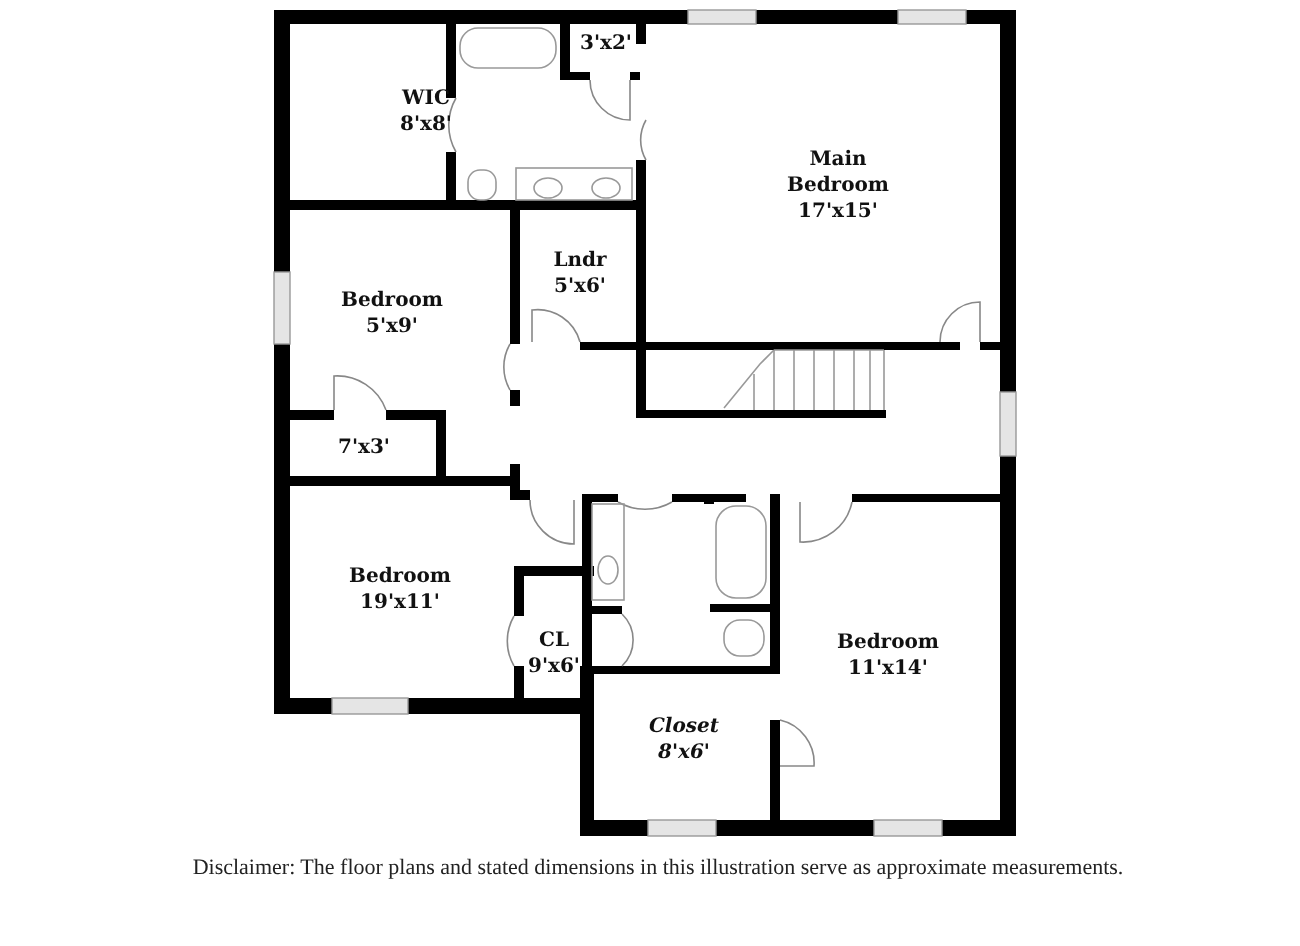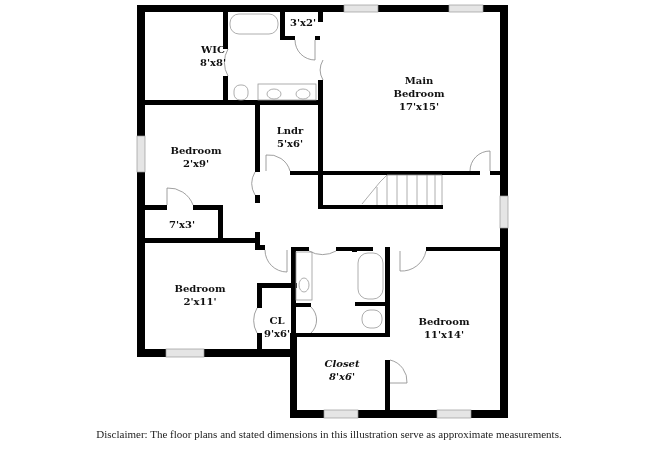--- a/index.html
+++ b/index.html
@@ -126,32 +126,32 @@
     <div class="room-label" style="left: 303px; top: 22px;">
       <div>3'x2'</div>
     </div>
     <div class="room-label" style="left: 419px; top: 93px;">
       <div>Main</div>
       <div>Bedroom</div>
       <div>17'x15'</div>
     </div>
     <div class="room-label" style="left: 196px; top: 157px;">
       <div>Bedroom</div>
-      <div>2'x9'</div>
+      <div>5'x9'</div>
     </div>
     <div class="room-label" style="left: 290px; top: 137px;">
       <div>Lndr</div>
       <div>5'x6'</div>
     </div>
     <div class="room-label" style="left: 182px; top: 224px;">
       <div>7'x3'</div>
     </div>
     <div class="room-label" style="left: 200px; top: 295px;">
       <div>Bedroom</div>
-      <div>2'x11'</div>
+      <div>19'x11'</div>
     </div>
     <div class="room-label" style="left: 277px; top: 327px;">
       <div>CL</div>
       <div>9'x6'</div>
     </div>
     <div class="room-label" style="left: 342px; top: 370px; font-style: italic;">
       <div>Closet</div>
       <div>8'x6'</div>
     </div>
     <div class="room-label" style="left: 444px; top: 328px;">

